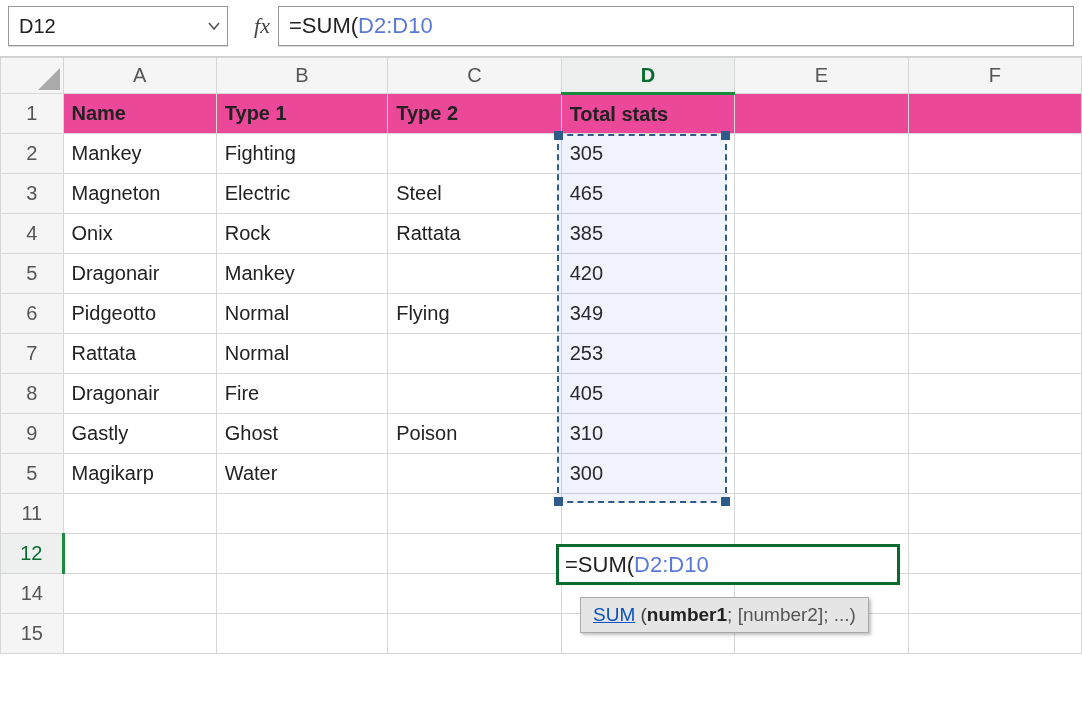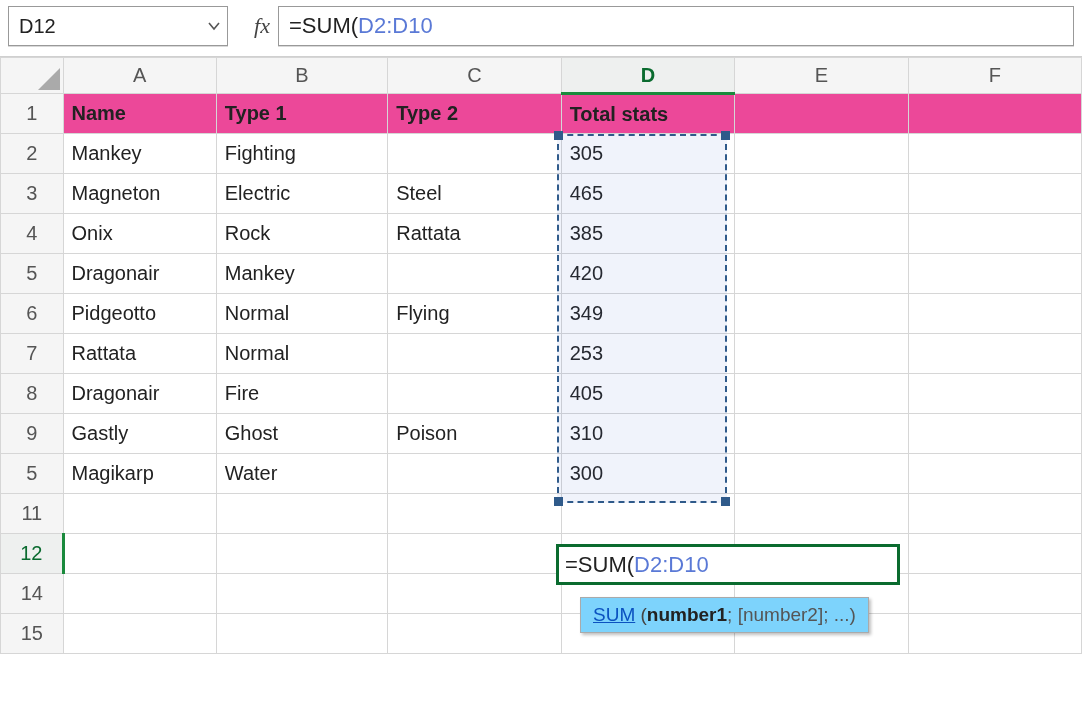--- a/index.html
+++ b/index.html
@@ -177,21 +177,21 @@
     pointer-events:none;
   }
   .active-cell .f-eq  { color:#222; }
   .active-cell .f-fn  { color:#222; }
   .active-cell .f-p   { color:#222; }
   .active-cell .f-ref { color:#5a79d6; }
 
   
   .fn-tip {
     position: absolute;
-    background: #7dd3fc;
+    background: #e5e5e5;
     border: 1px solid #aaa;
     box-shadow: 2px 2px 3px rgba(0,0,0,0.25);
     padding: 6px 12px;
     font-size: 19px;
     color: #444;
     white-space: nowrap;
   }
   .fn-tip .fn-name {
     color: #0b52c0;
     text-decoration: underline;

